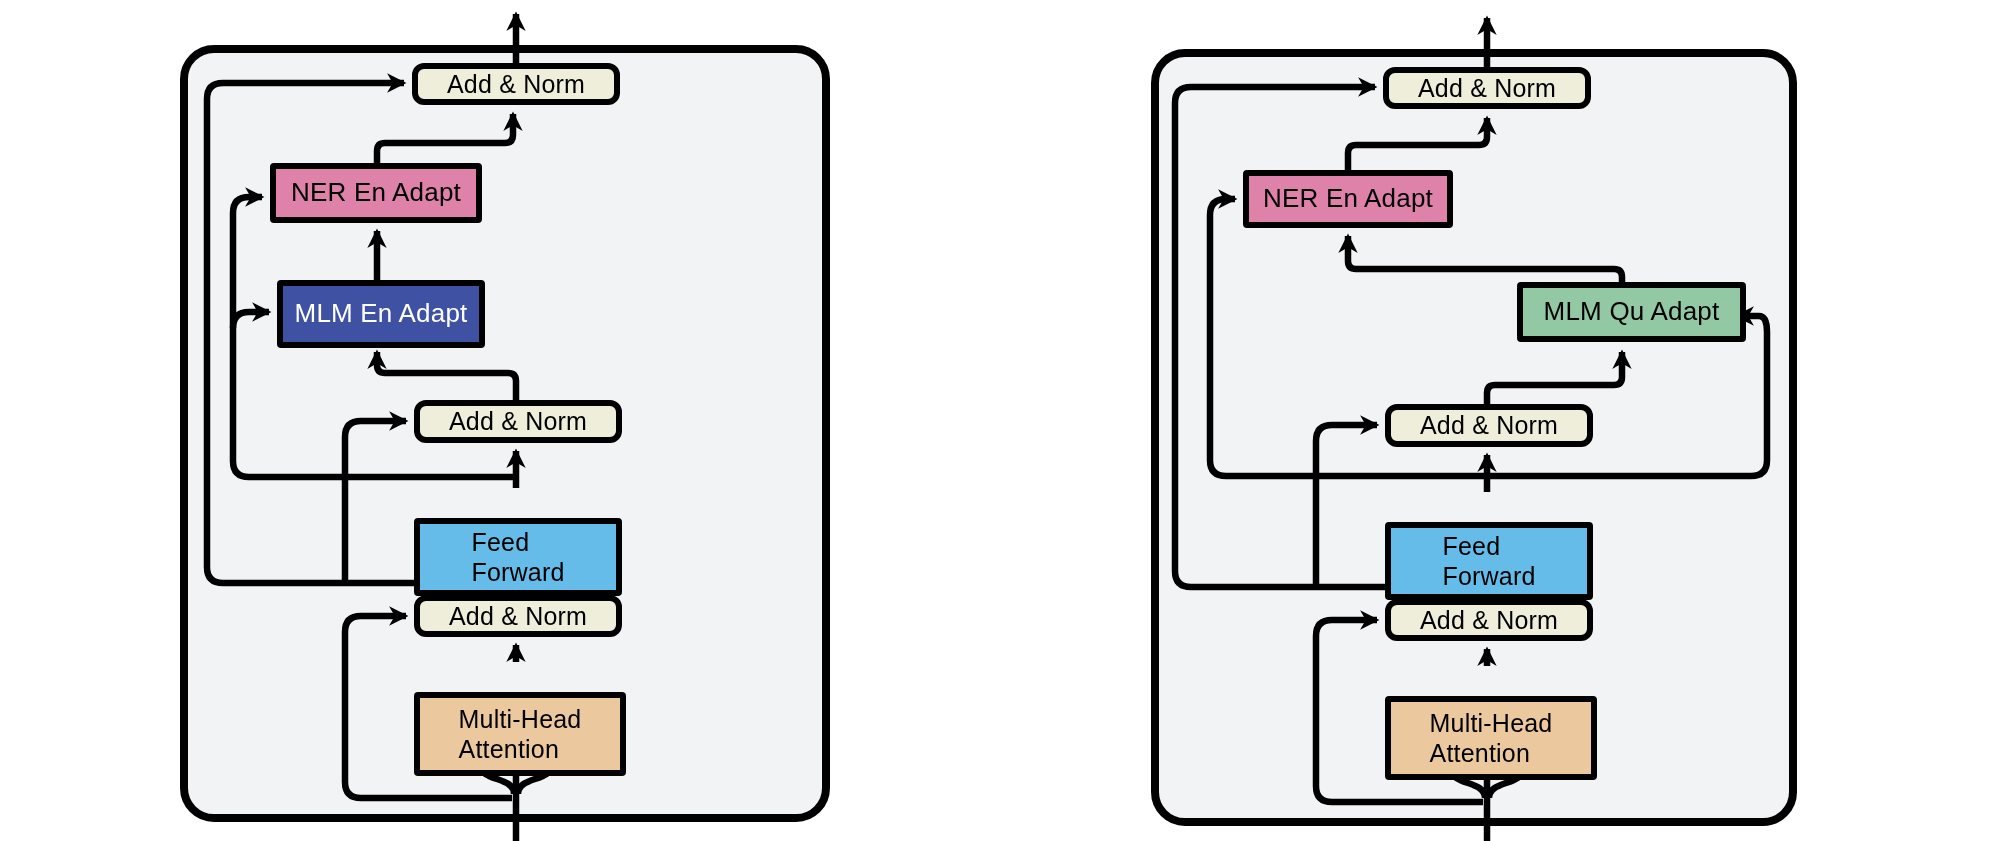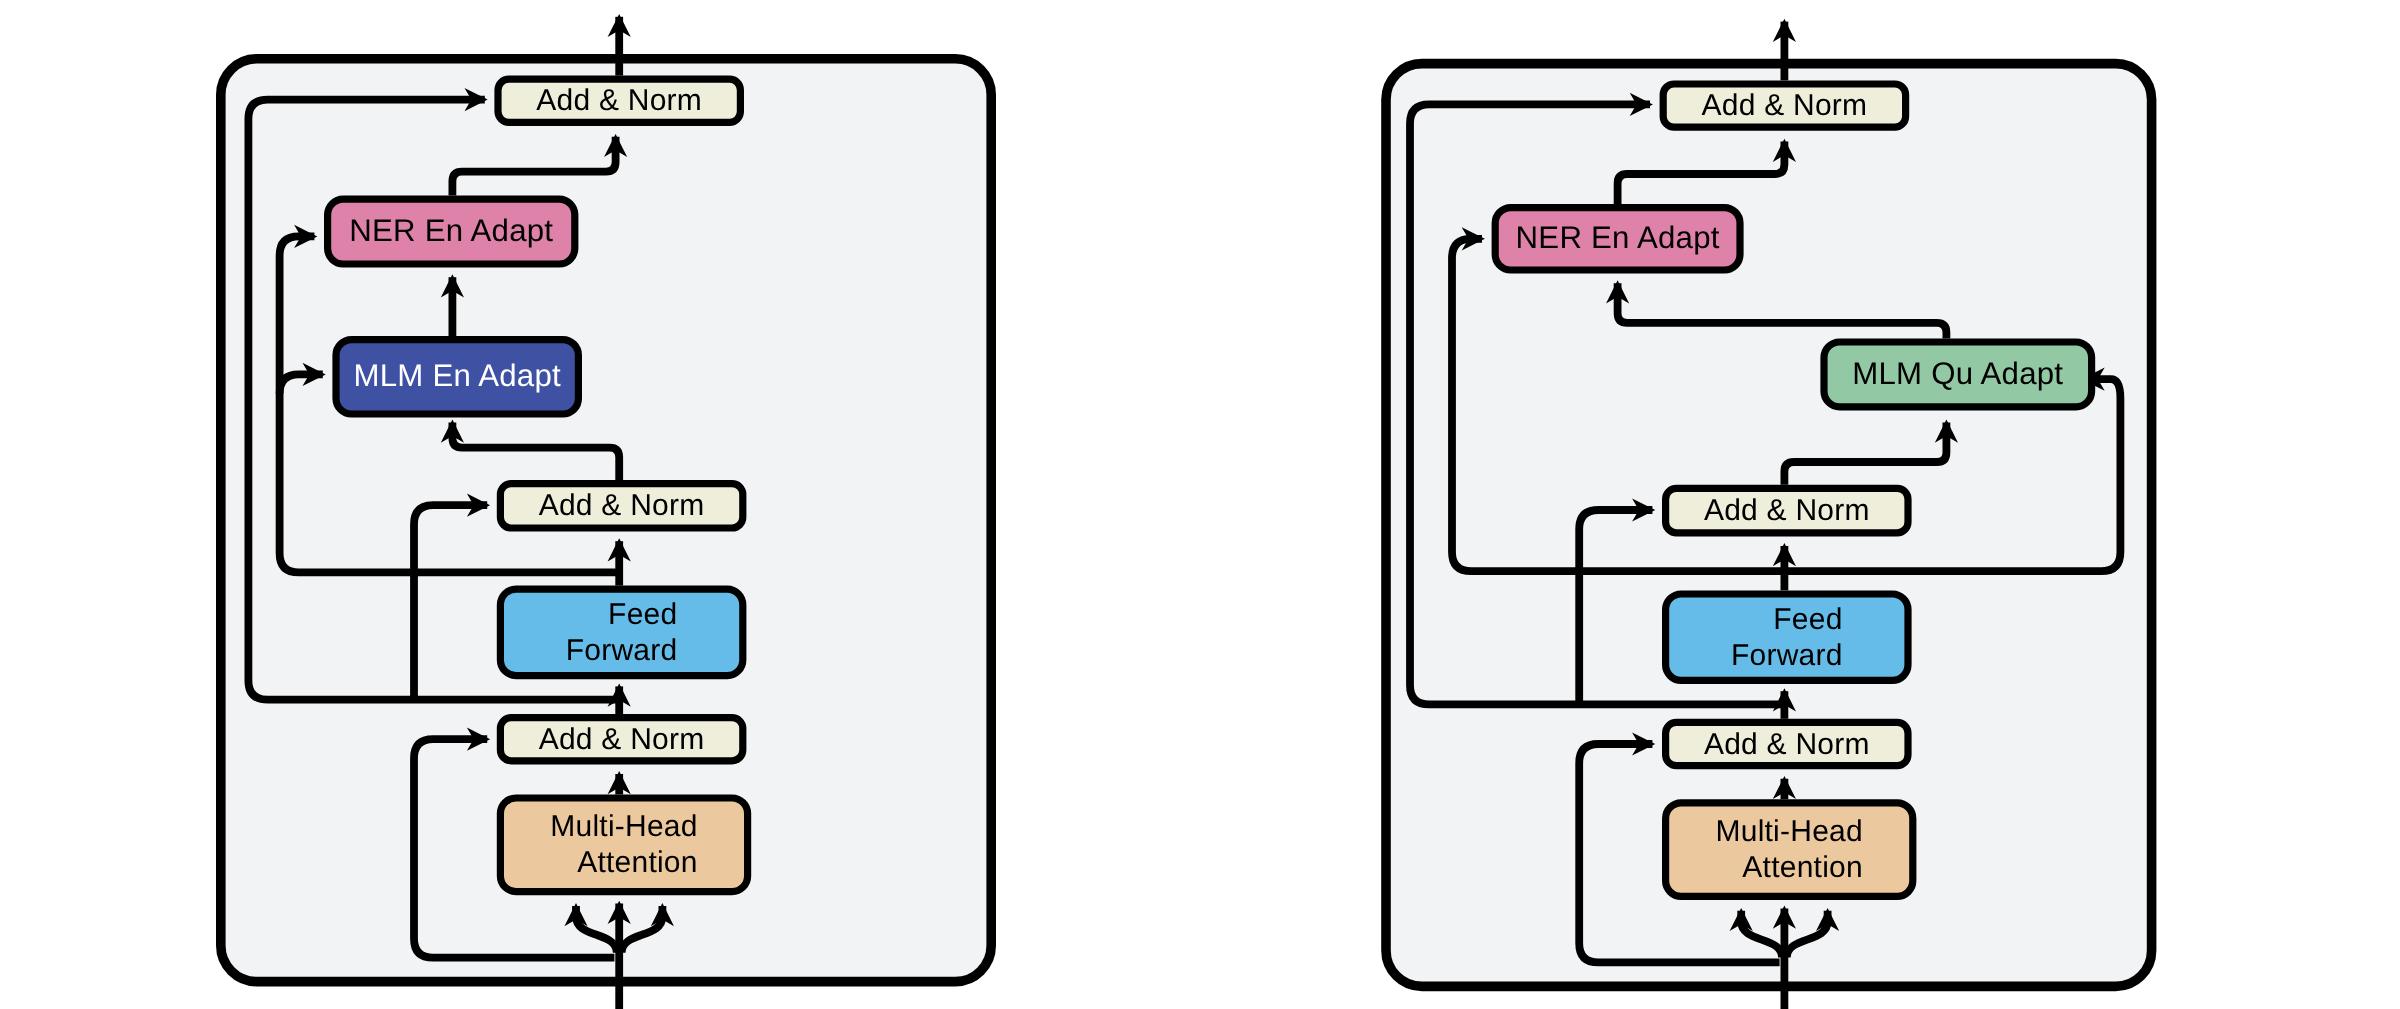--- a/index.html
+++ b/index.html
@@ -15,30 +15,30 @@
     border-radius:34px;
     box-sizing:border-box;
   }
   #arrow-layer{position:absolute;left:0;top:0;width:2000px;height:841px;}
   .edge{fill:none;stroke:#000;stroke-width:6.5;stroke-linecap:butt;stroke-linejoin:round;}
   .box{
     position:absolute;
     box-sizing:border-box;
     border:6px solid #000;
     display:flex;align-items:center;justify-content:center;
-    text-align:right;
+    text-align:left;
     line-height:1.22;
     letter-spacing:0.2px;
     z-index:3;
   }
   .r10{border-radius:12px;}
-  .r14{border-radius:16px;}
+  .r14{border-radius:4px;}
   .fs-an{font-size:25px;}
   .fs-ad{font-size:26px;}
-  .fs-2l{font-size:25px;}
+  .fs-2l{font-size:25px;margin-top:30px;}
 </style>
 </head>
 <body style="background: rgb(255, 255, 255);">
 
 <div class="panel" style="left: 180px; top: 45px; width: 650px; height: 777px; background-color: rgb(242, 243, 245);"></div>
 <div class="panel" style="left: 1151px; top: 49px; width: 646px; height: 777px; background-color: rgb(242, 243, 245);"></div>
 
 <svg id="arrow-layer" viewBox="0 0 2000 841" xmlns="http://www.w3.org/2000/svg">
   <defs>
     <marker id="ah" viewBox="0 0 10 10" refX="8.6" refY="5" markerWidth="3.1" markerHeight="3.1" orient="auto-start-reverse" markerUnits="strokeWidth">

